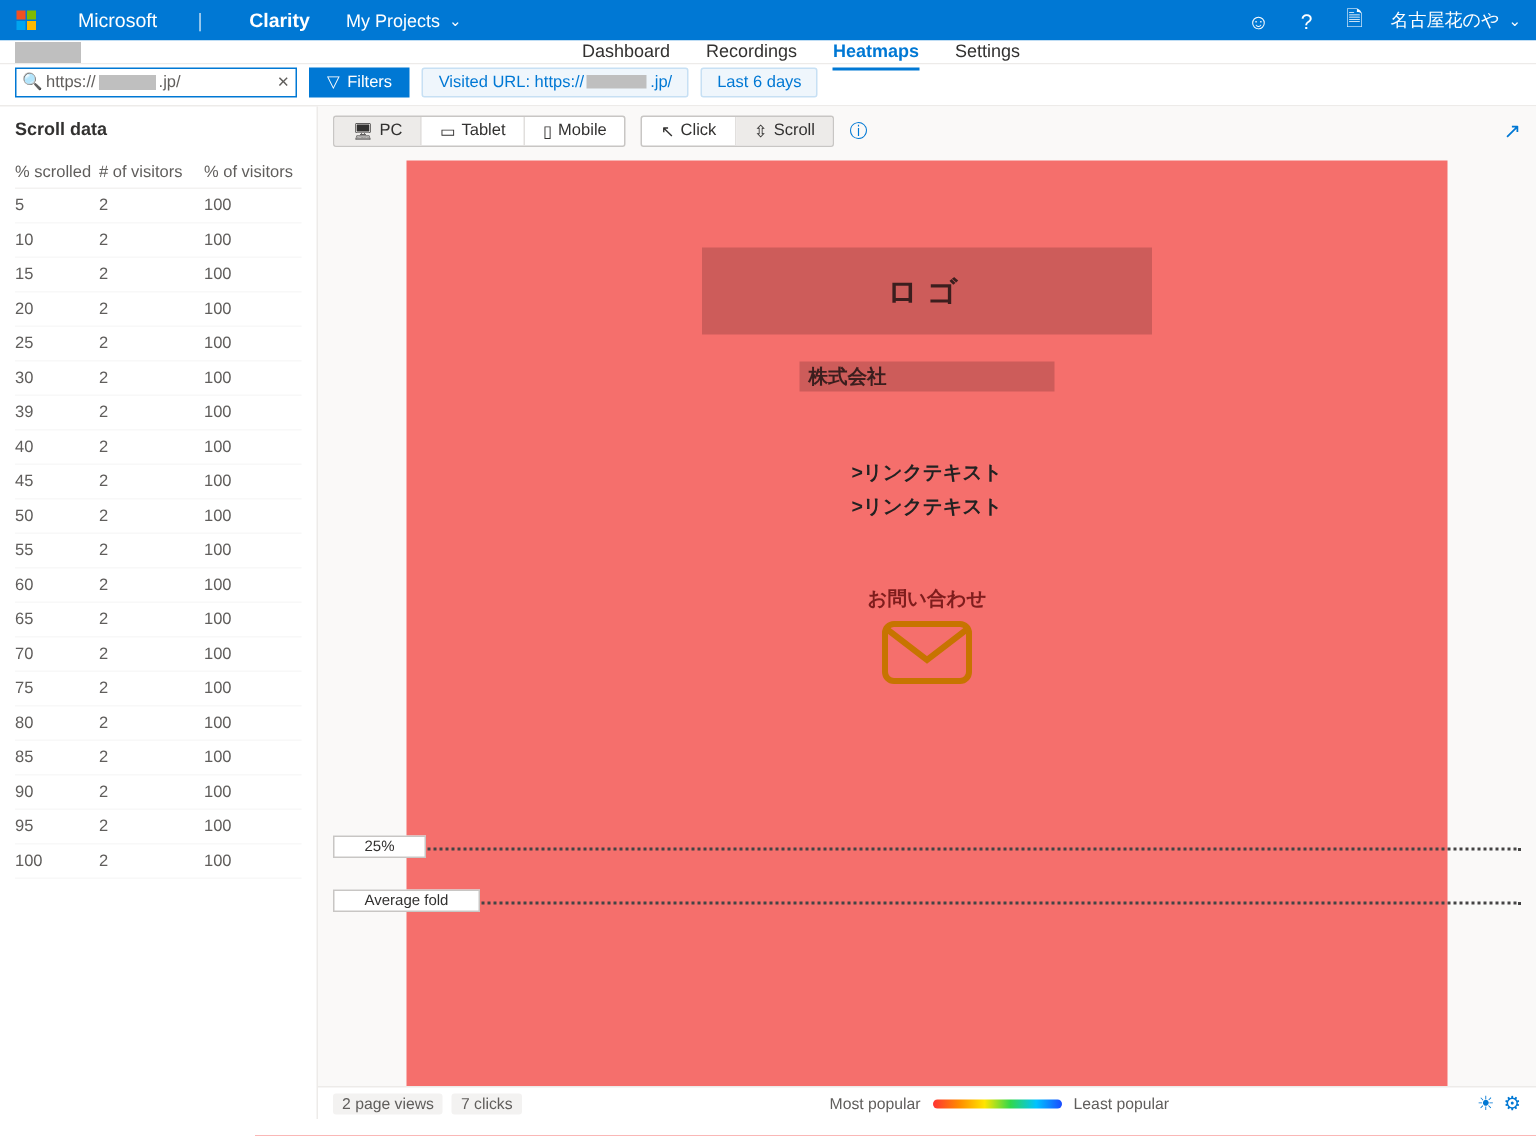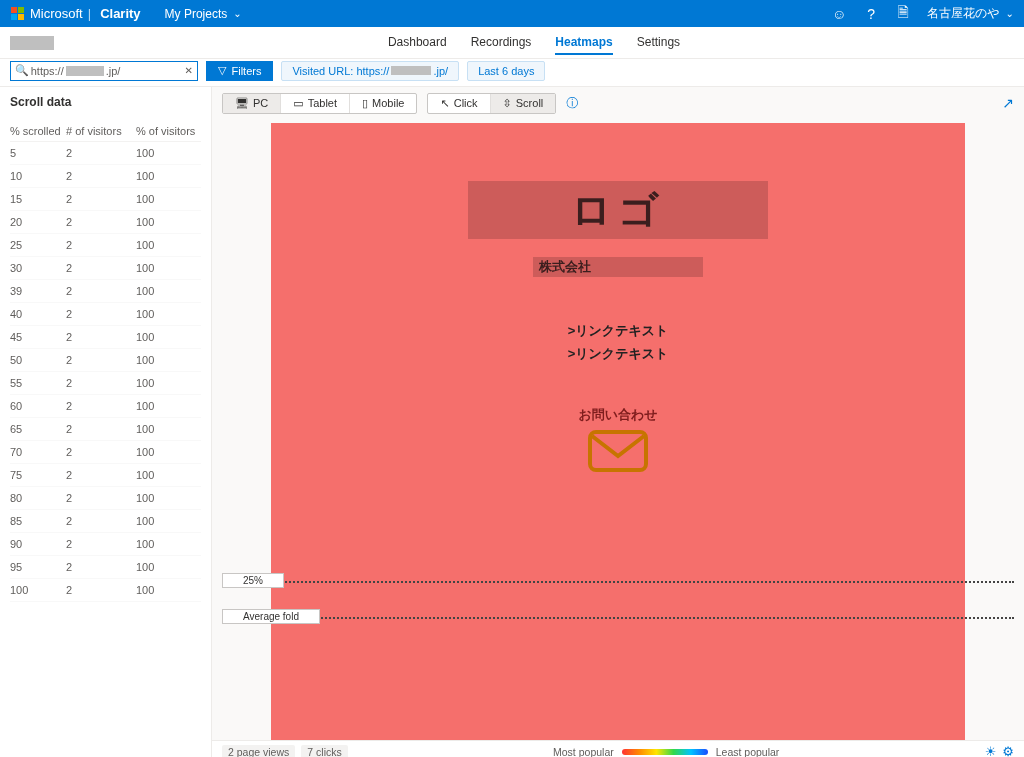--- a/index.html
+++ b/index.html
@@ -2,32 +2,32 @@
 <html><head>
 <meta charset="utf-8">
 <style>
   * { box-sizing: border-box; margin: 0; padding: 0; font-family: "Segoe UI", sans-serif; }
   body { width: 1024px; height: 757px; overflow: hidden; background: #fff; font-size: 12px; color: #323130; }
 
   
   .topbar { height: 27px; background: #0078d4; display: flex; align-items: center; color: #fff; padding: 0 10px; }
   .ms-logo { width:14px; height:14px; display:inline-block; margin-right:6px; }
   .ms-logo span { width:6px; height:6px; float:left; margin:0.5px; }
-  .brand { font-size: 13px; display:flex; align-items:center; }
+  .brand { font-size: 13px; display:flex; align-items:center;gap:22px; }
   .brand .clar { font-weight: 600; margin-left:4px; }
   .brand .bar { margin: 0 5px; opacity:.7; }
   .proj { margin-left: 24px; font-size: 12px; display:flex; align-items:center; cursor:pointer; }
   .proj .chev { margin-left:6px; font-size:10px; }
   .top-right { margin-left:auto; display:flex; align-items:center; gap:16px; }
   .top-right .ico { width:16px; height:16px; display:flex; align-items:center; justify-content:center; font-size:14px; cursor:pointer; }
   .user { display:flex; align-items:center; cursor:pointer; font-size:12px; }
   .user .chev { margin-left:6px; font-size:10px; }
 
   
-  .tabsrow { height:32px; background:#fff; display:flex; align-items:center; padding:0 10px; border-bottom:1px solid #edebe9; }
+  .tabsrow { height:16px; background:#fff; display:flex; align-items:center; padding:0 10px; border-bottom:1px solid #edebe9; }
   .tabsrow .redact { width:44px; height:14px; background:#bfbfbf; }
   .tabs { margin:0 auto; display:flex; gap:24px; font-size:12px; }
   .tabs .tab { color:#323130; cursor:pointer; padding:4px 0; }
   .tabs .tab.active { color:#0078d4; font-weight:600; border-bottom:2px solid #0078d4; }
 
   
   .filterrow { height:28px; background:#fff; display:flex; align-items:center; padding:0 10px 4px 10px; gap:8px; border-bottom:1px solid #edebe9; }
   .urlbox { width:188px; height:20px; border:1px solid #0078d4; display:flex; align-items:center; padding:0 4px; font-size:11px; color:#605e5c; position:relative; }
   .urlbox .mag { font-size:11px; margin-right:2px; }
   .urlbox .redact { width:38px; height:10px; background:#bfbfbf; display:inline-block; margin:0 2px; }
@@ -51,21 +51,21 @@
   .seg { display:flex; border:1px solid #c8c6c4; border-radius:2px; overflow:hidden; background:#fff; }
   .seg .opt { padding:3px 12px; font-size:11px; color:#323130; display:flex; align-items:center; gap:4px; cursor:pointer; border-right:1px solid #e1dfdd; }
   .seg .opt:last-child { border-right:none; }
   .seg .opt.active { background:#edebe9; }
   .info-ico { color:#0078d4; font-size:12px; cursor:pointer; }
   .share-ico { margin-left:auto; color:#0078d4; font-size:14px; cursor:pointer; }
 
   .canvas-wrap { flex:1; overflow:hidden; padding:4px 10px 0 10px; position:relative; }
   .canvas-inner { width:100%; height:100%; display:flex; justify-content:center; position:relative; }
   .page-mock { width:694px; height:100%; background:#f56f6c; position:relative; overflow:hidden; }
-  .logo { width:300px; height:58px; background:#cd5c5a; margin:58px auto 0 auto; display:flex; align-items:center; justify-content:center; font-size:40px; font-weight:700; color:#3b1e1e; letter-spacing:6px; }
+  .logo { width:300px; height:58px; background:#cd5c5a; margin:58px auto 0 auto; display:flex; align-items:center; justify-content:center; font-size:20px; font-weight:700; color:#3b1e1e; letter-spacing:6px; }
   .subtext { width:170px; height:20px; margin:18px auto 0 auto; background:#cd5c5a; color:#3b1e1e; font-size:13px; display:flex; align-items:center; padding-left:6px; font-weight:600;}
   .links { margin:42px auto 0 auto; width:180px; text-align:center; color:#222; font-size:13px; font-weight:700; line-height:1.8; }
   .contact { margin:40px auto 0 auto; text-align:center; color:#7f1d1d; font-size:13px; font-weight:700; }
   .mail-ico { margin:6px auto 0 auto; width:60px; height:42px; display:block; }
   .mail-ico svg { width:100%; height:100%; }
 
   .hline { position:absolute; left:0; right:0; border-top:2px dotted #444; }
   .hline.l25 { top:458px; }
   .hline.fold { top:494px; }
   .hlabel { position:absolute; left:0; background:#fff; border:1px solid #c8c6c4; font-size:10px; padding:1px 20px; color:#323130; }

